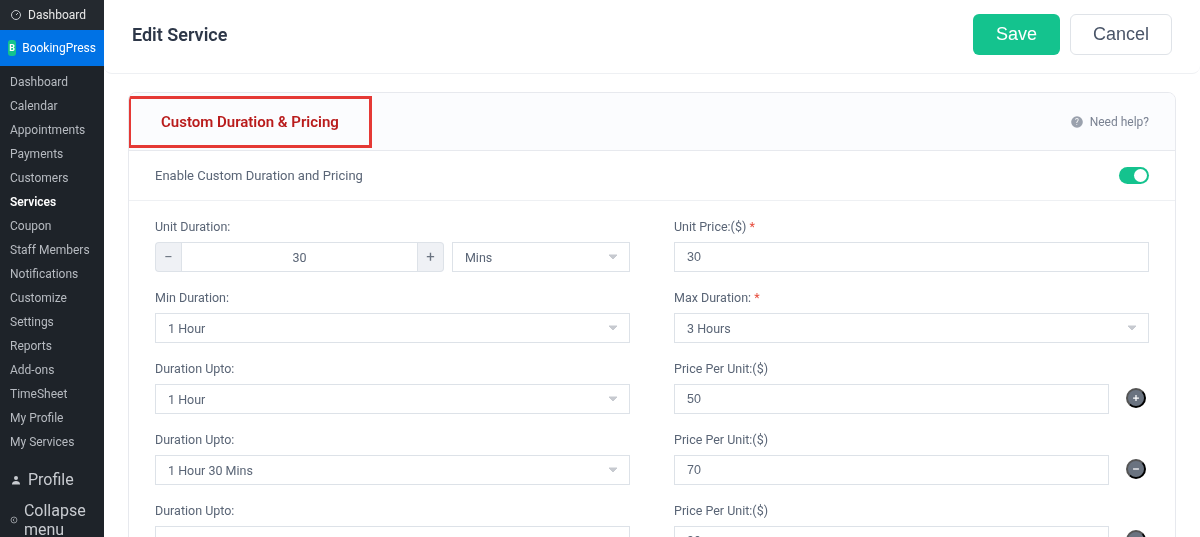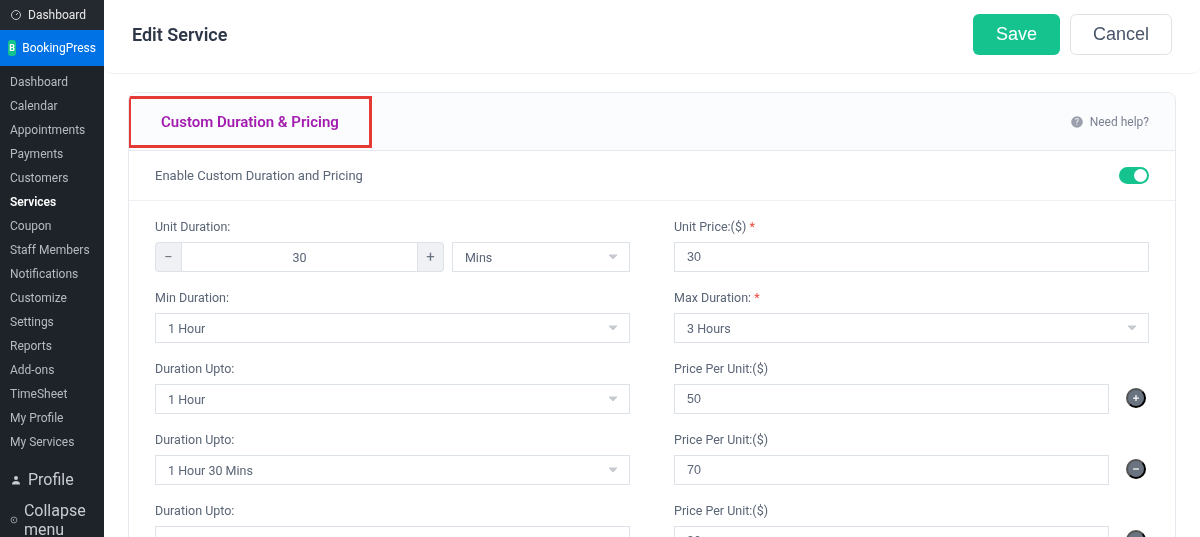--- a/index.html
+++ b/index.html
@@ -26,21 +26,21 @@
 .header h1 { font-size:18px; font-weight:600; color:#2d3748; }
 .header .btns { display:flex; gap:10px; }
 .btn { padding:9px 22px; border-radius:6px; font-size:18px; cursor:pointer; border:1px solid transparent; }
 .btn-save { background:#14c38e; color:#fff; }
 .btn-cancel { background:#fff; color:#4a5568; border:1px solid #dfe3e8; }
 
 .content { padding: 18px 24px; }
 .card { border:1px solid #e7e9ee; border-radius:8px; overflow:hidden; background:#fff; }
 .card-head { display:flex; align-items:center; justify-content:space-between; padding:0 26px 0 0; background:#fbfcfe; border-bottom:1px solid #e7e9ee; min-height:58px; }
 .card-title-wrap { border:3px solid #e53935; padding:14px 30px; margin:-1px 0 -1px -1px; }
-.card-title { font-size:15px; font-weight:600; color:#a21caf; }
+.card-title { font-size:15px; font-weight:600; color:#b91c1c; }
 .help { display:flex; align-items:center; gap:6px; color:#7a8292; font-size:12px; }
 .help .ic { width:14px; height:14px; }
 
 .toggle-row { display:flex; align-items:center; justify-content:space-between; padding:16px 26px; border-bottom:1px solid #eef0f3; }
 .toggle-row .lbl { color:#5a6576; font-size:13px; }
 .switch { width:30px; height:17px; background:#14c38e; border-radius:10px; position:relative; cursor:pointer; }
 .switch::after { content:""; position:absolute; right:2px; top:2px; width:13px; height:13px; background:#fff; border-radius:50%; }
 
 .form-body { padding: 18px 26px 10px; }
 .row { display:flex; gap:44px; margin-bottom:18px; align-items:flex-end; }

